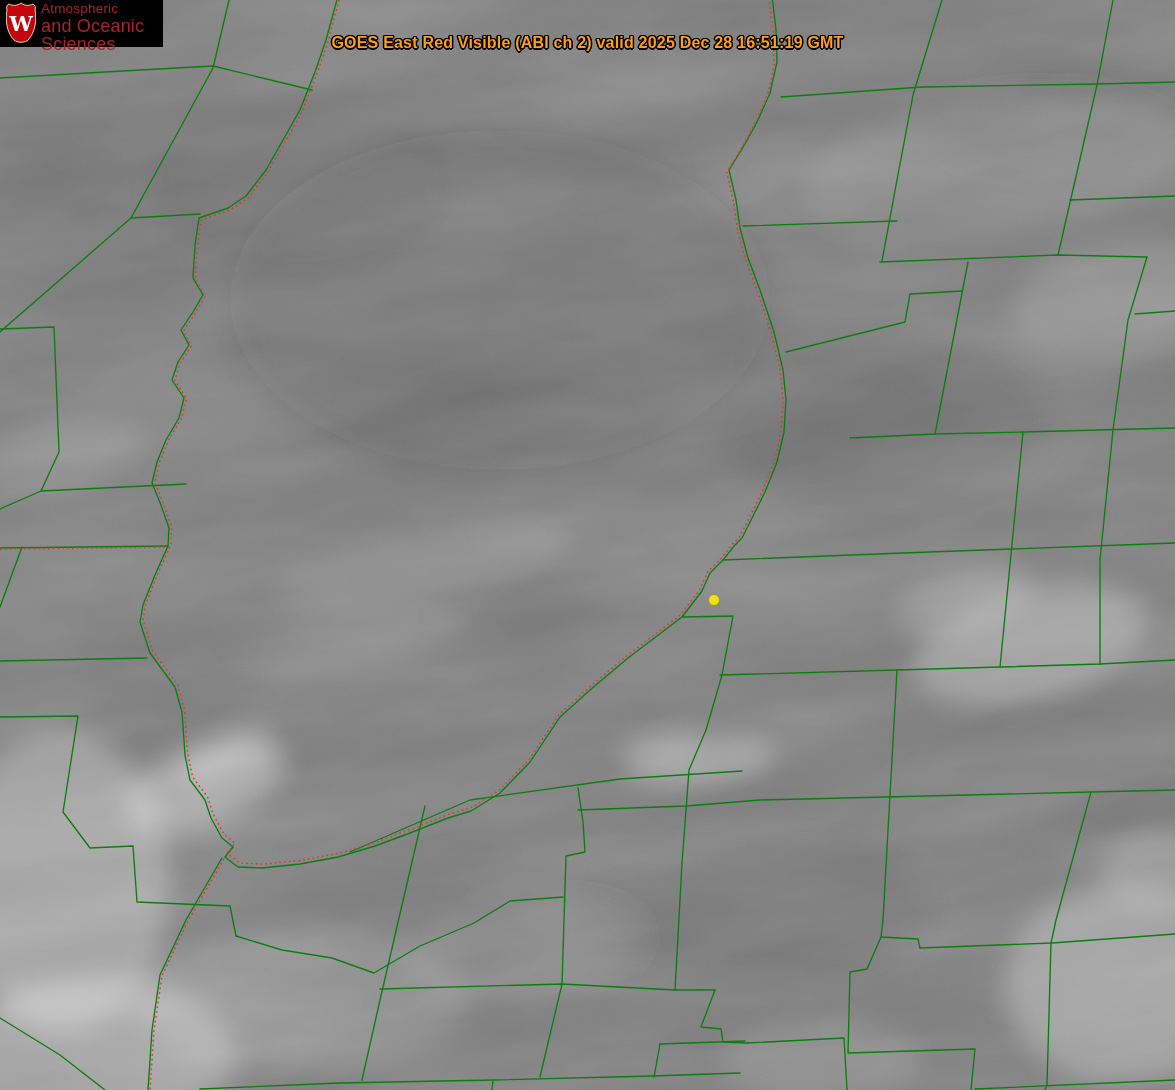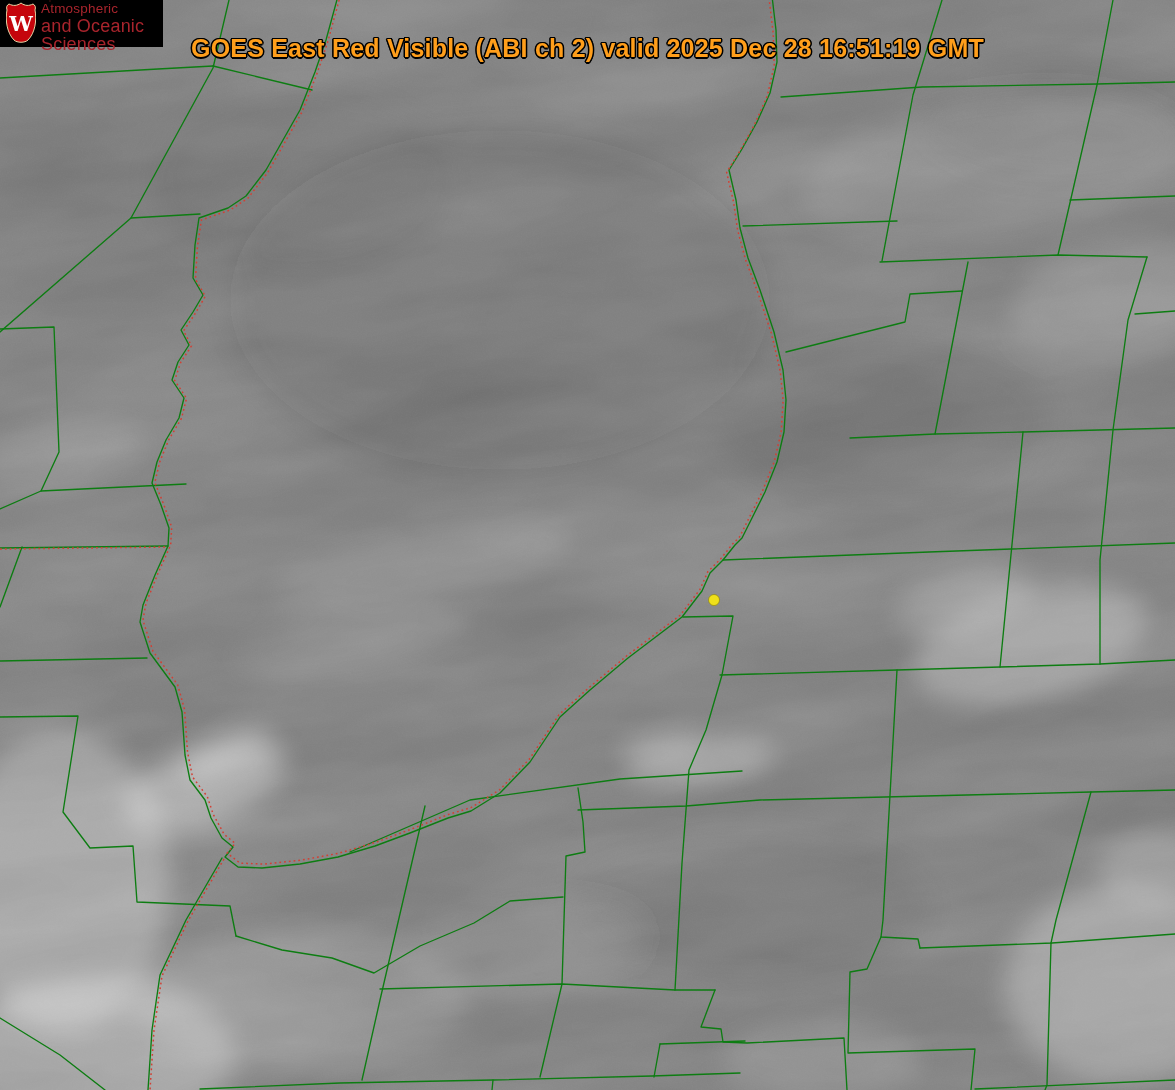--- a/index.html
+++ b/index.html
@@ -3,21 +3,21 @@
 <meta charset="utf-8">
 <style>
   html,body{margin:0;padding:0;background:#222;}
   .stage{
     position:relative;width:1175px;height:1090px;overflow:hidden;
     background:#757575;font-family:"Liberation Sans",sans-serif;
   }
   .stage svg.map{position:absolute;left:0;top:0;}
   .title-bar{
     position:absolute;top:34px;left:50%;transform:translateX(-50%);
-    white-space:nowrap;font-size:25px;font-weight:bold;letter-spacing:.2px;
+    white-space:nowrap;font-size:16px;font-weight:bold;letter-spacing:.2px;
     color:#FF9E1B;
     text-shadow:-1.5px 0 0 #000,1.5px 0 0 #000,0 -1.5px 0 #000,0 1.5px 0 #000,
                 -1px -1px 0 #000,1px -1px 0 #000,-1px 1px 0 #000,1px 1px 0 #000;
   }
   .logo{
     position:absolute;left:0;top:0;width:163px;height:47px;background:#000;
     display:flex;align-items:center;box-sizing:border-box;padding:2px 0 2px 6px;
   }
   .logo .crest{flex:0 0 auto;}
   .logo .logo-text{margin-left:5px;line-height:1;color:#A8242C;}

